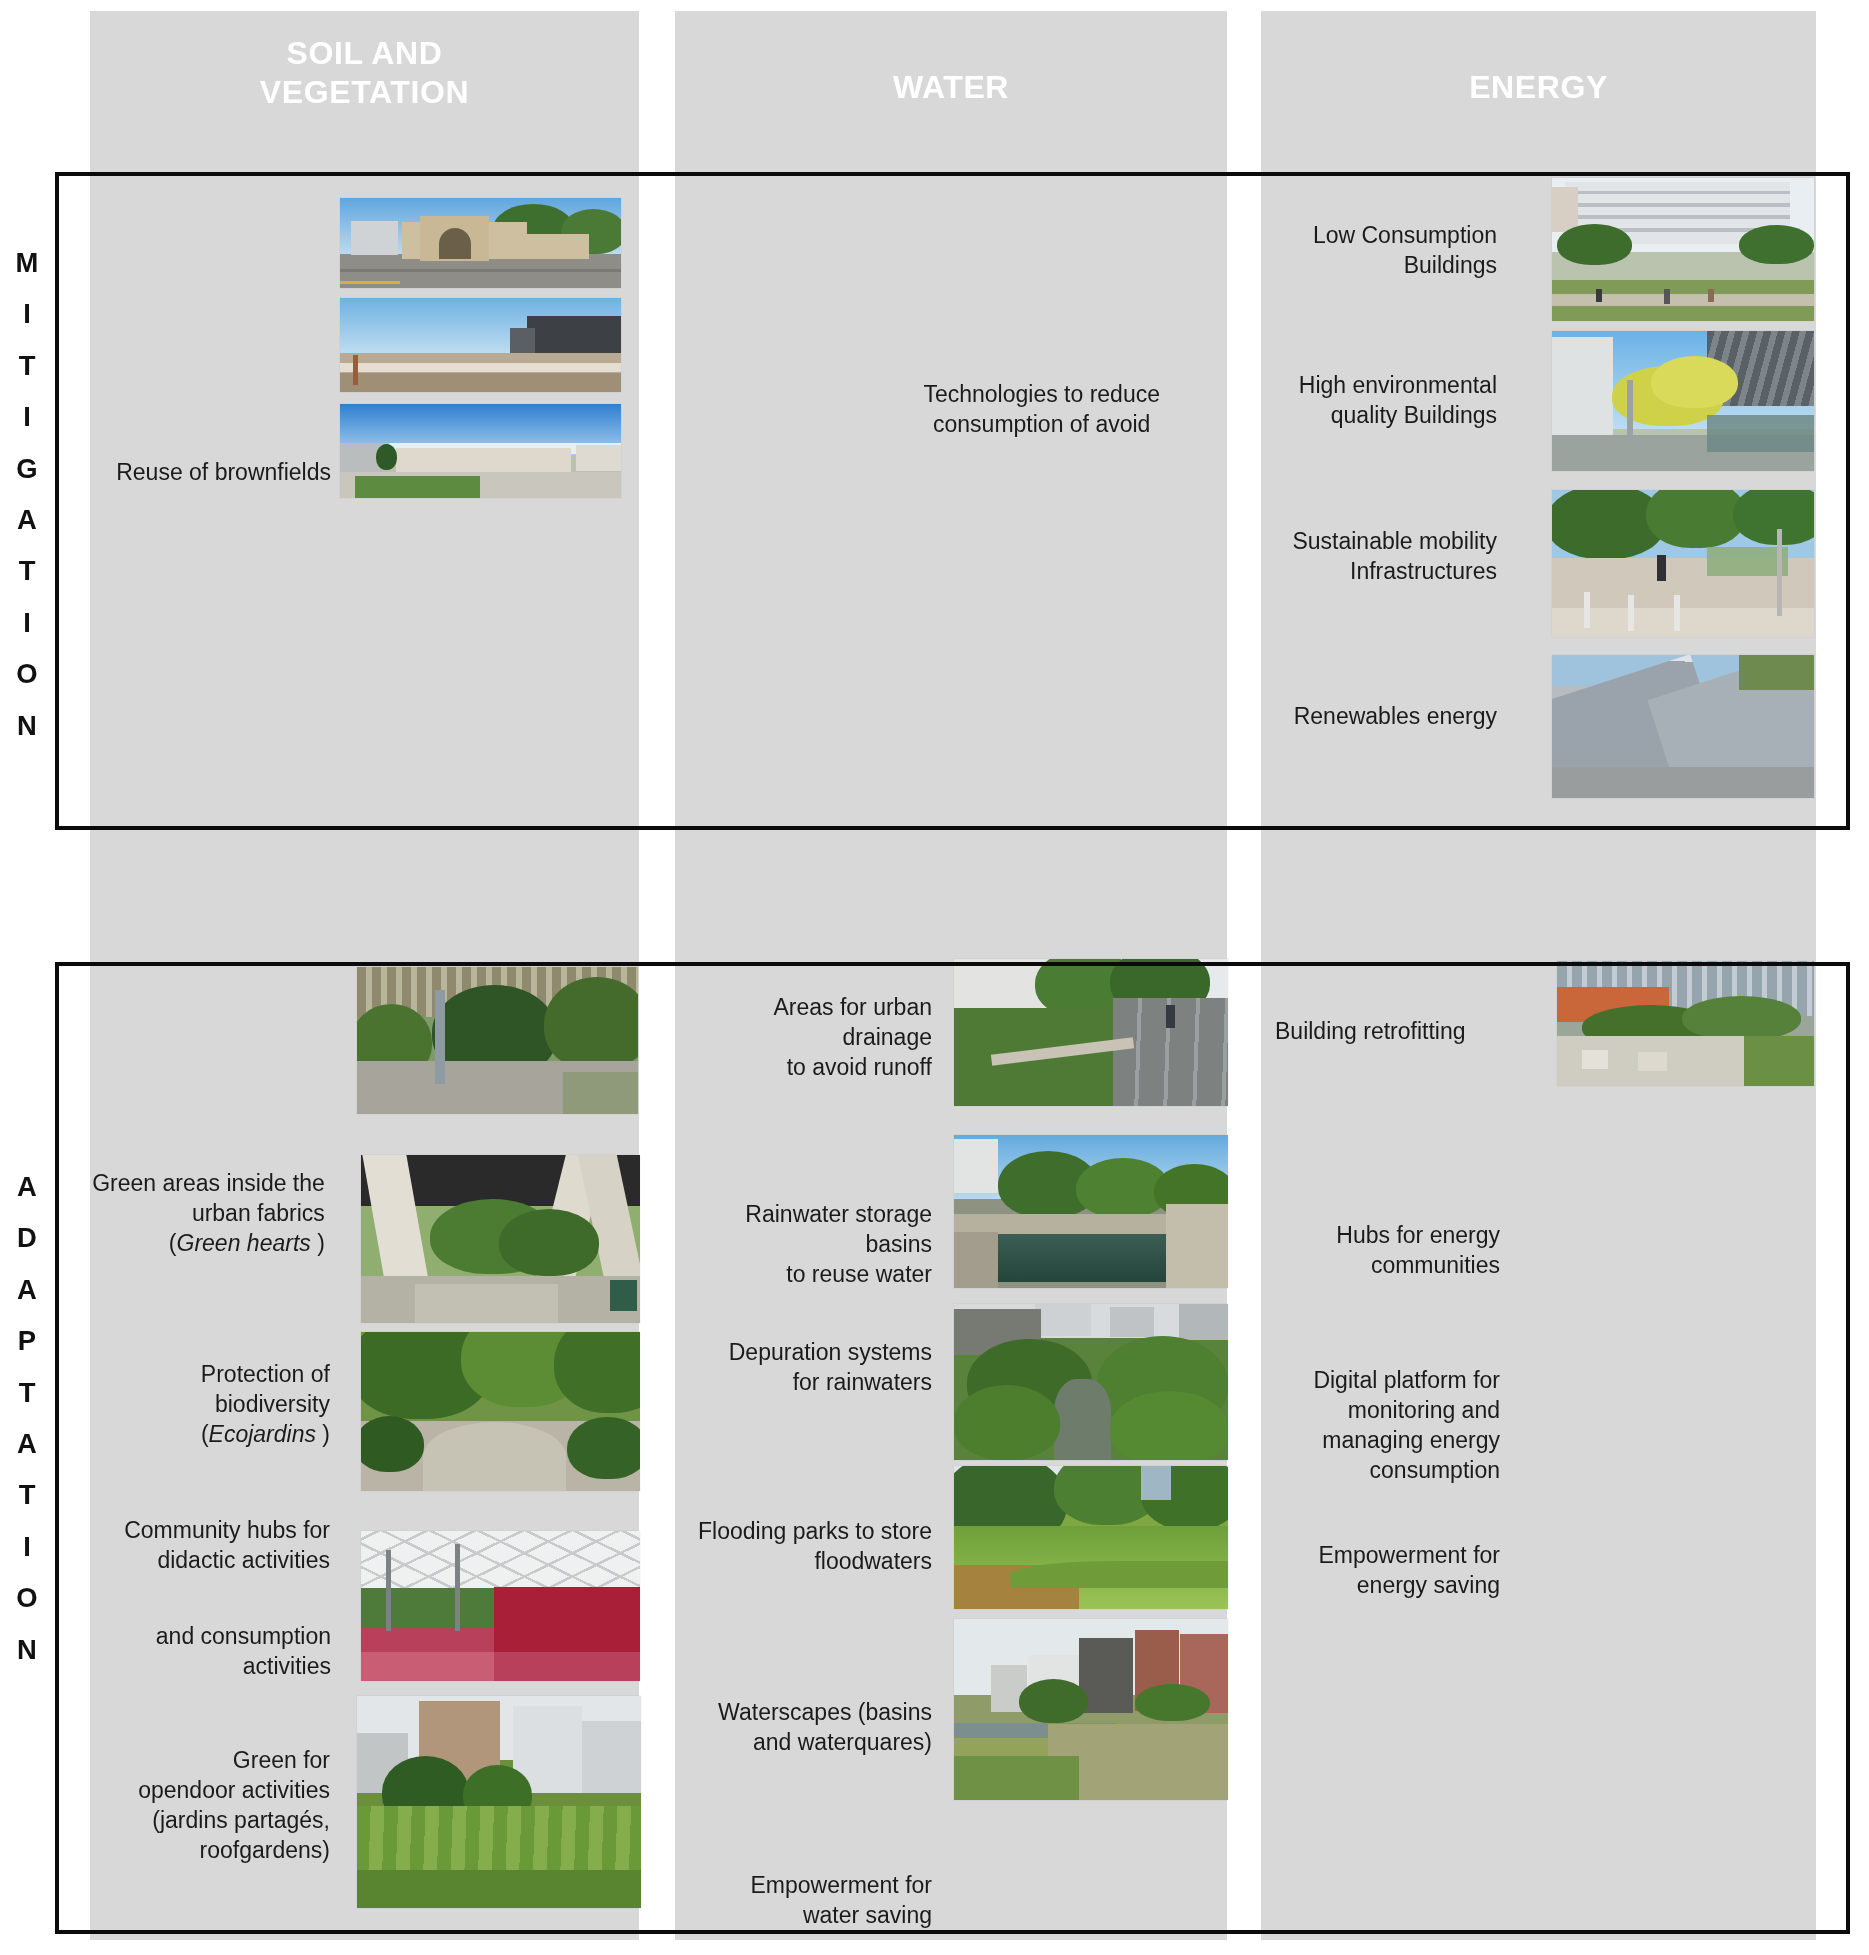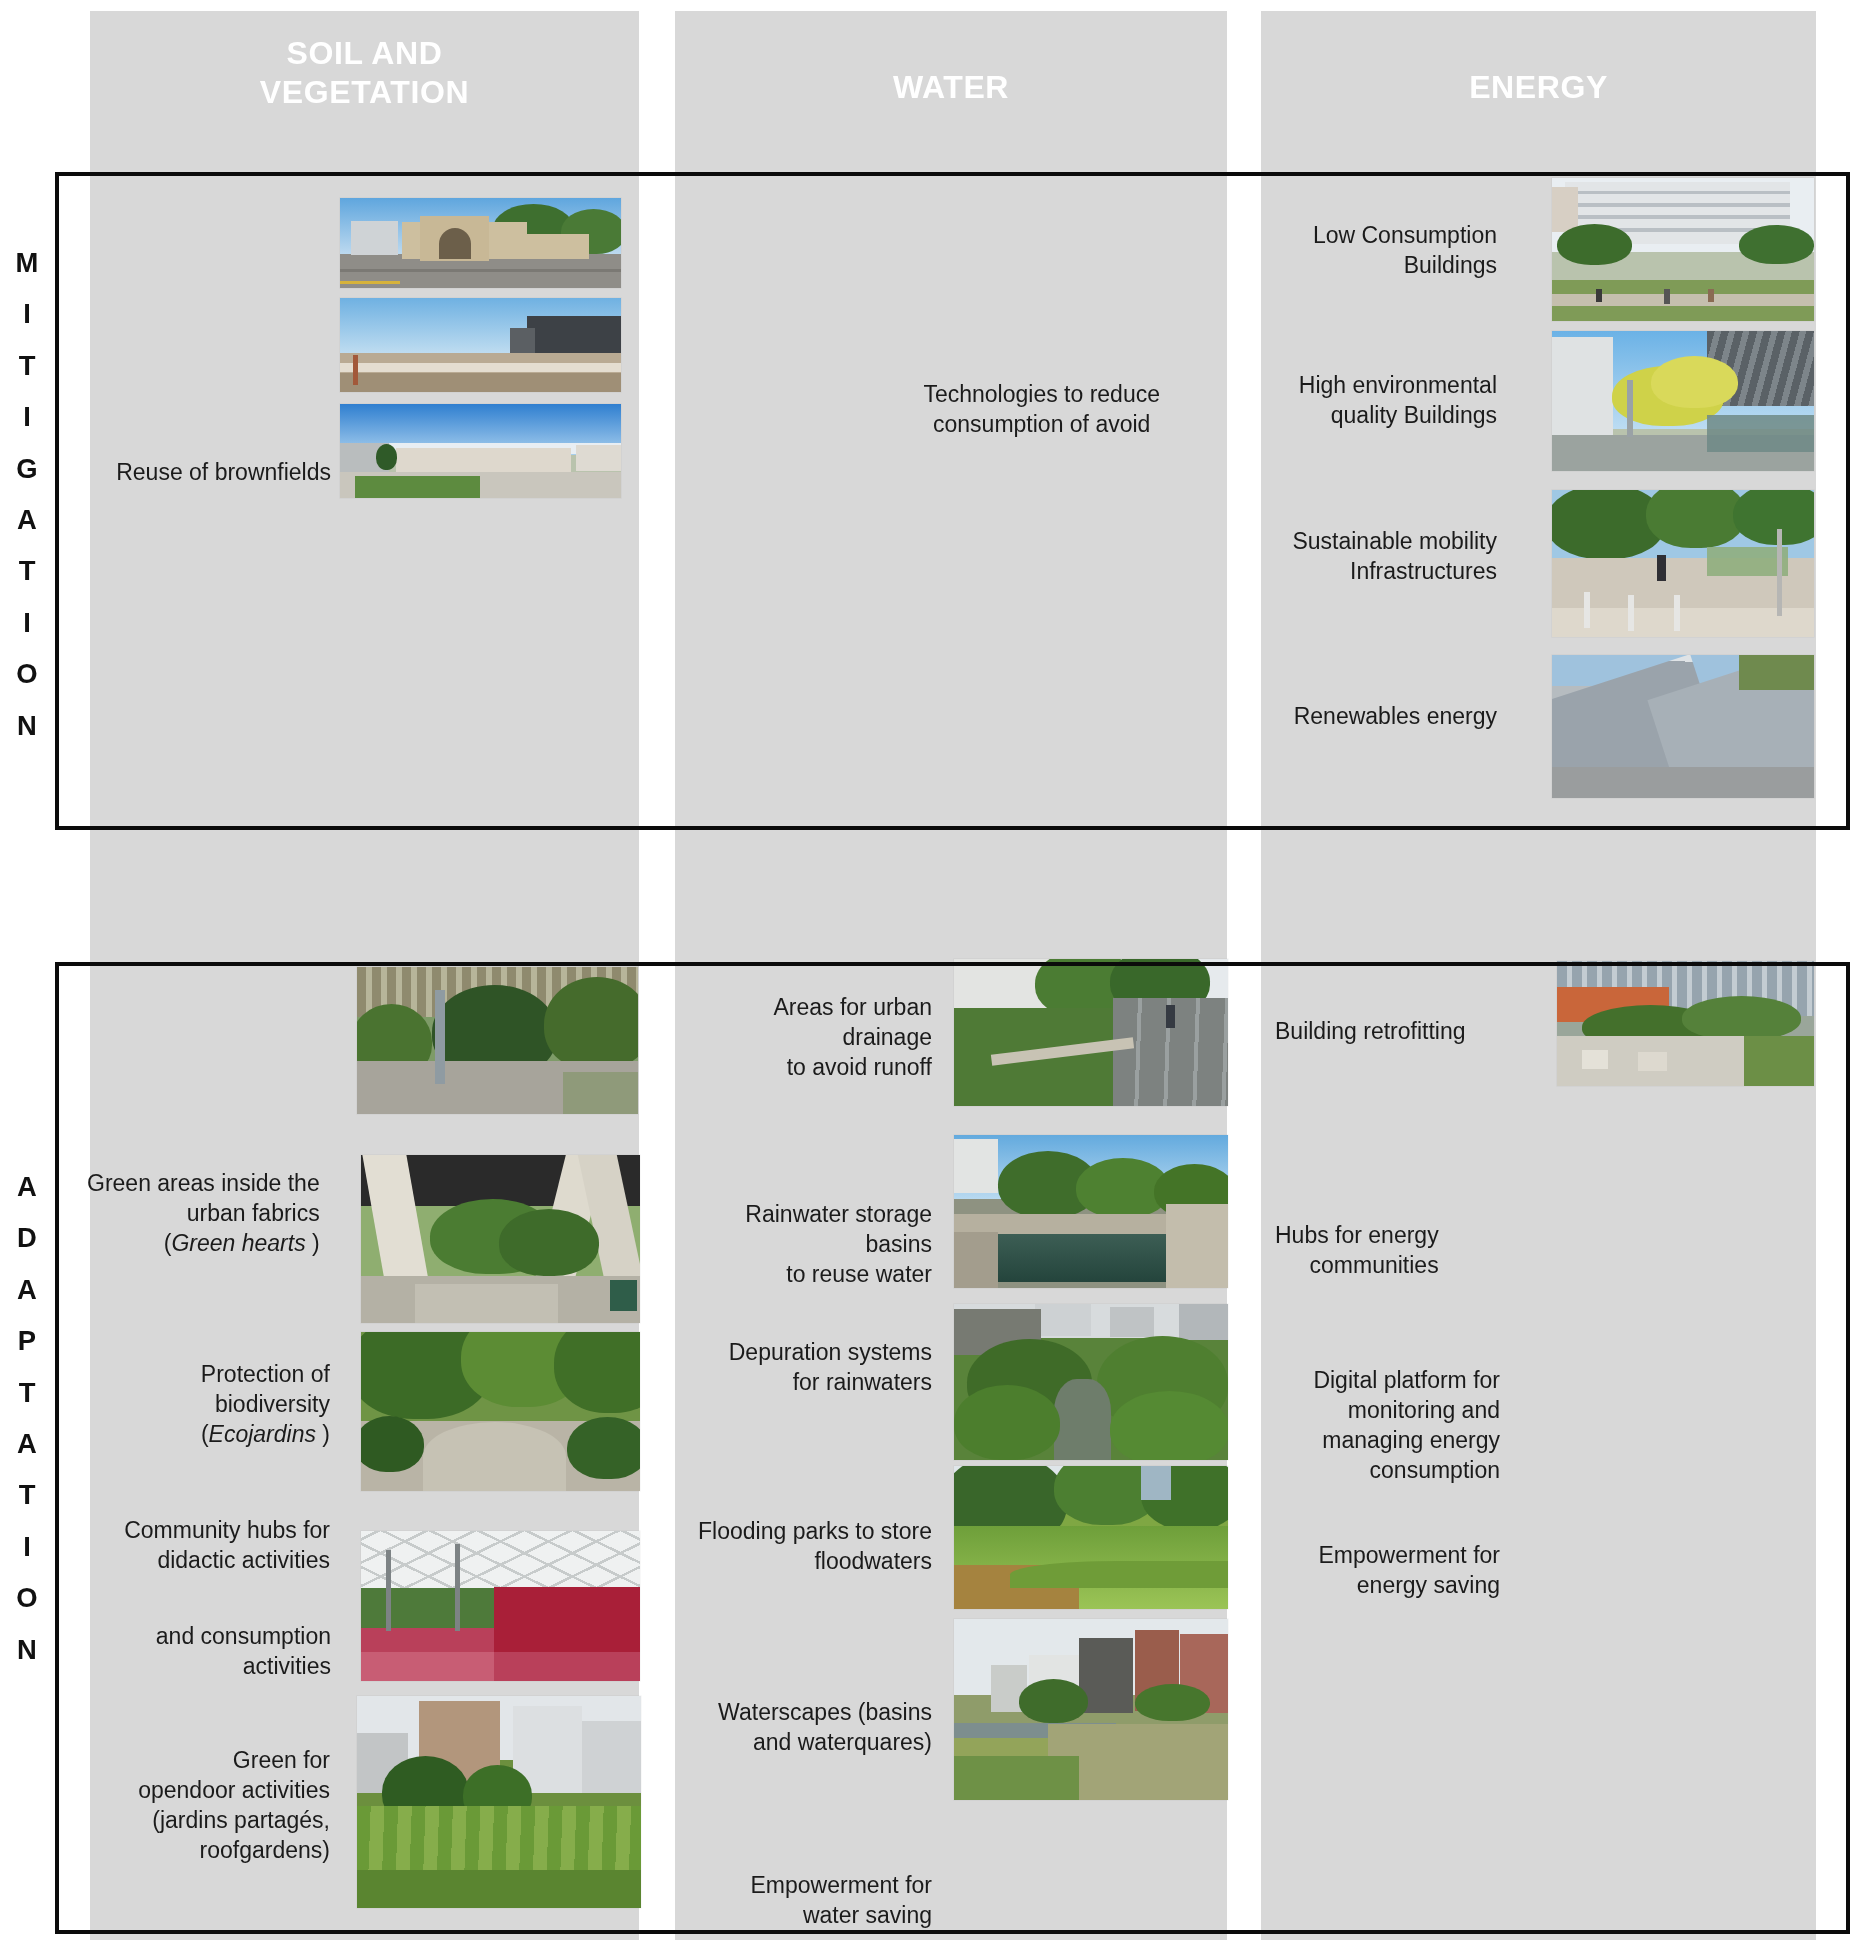--- a/index.html
+++ b/index.html
@@ -248,21 +248,21 @@
     <i style="left:0;top:0;right:0;height:34%;background:#8d8f78"></i>
     <i style="left:0;top:0;right:0;height:34%;background:repeating-linear-gradient(90deg,#8f8a6e 0 8.7px,#b7b59a 8.7px 15px)"></i>
     <i class="tree" style="left:75px;top:17.5px;width:125px;height:94px;background:#2f5426"></i>
     <i class="tree" style="left:187px;top:10px;width:106px;height:94px;background:#456b2c"></i>
     <i class="tree" style="left:-6.2px;top:37px;width:81px;height:75px;background:#4a7330"></i>
     <i style="left:0;bottom:0;right:0;height:36%;background:#a7a49b"></i>
     <i style="left:78px;top:22.5px;width:10px;height:94px;background:#8f9ba2"></i>
     <i style="left:206px;bottom:0;width:75px;height:42px;background:#8f9a7a"></i>
   </div>
 
-  <div class="item" style="left:87px;top:1169px;width:243px;justify-content:flex-start;">
+  <div class="item" style="left:87px;top:1169px;width:243px;justify-content:center;">
     <div class="txt">
       <div>Green areas inside the</div>
       <div>urban fabrics</div>
       <div>(<em>Green hearts</em> )</div>
     </div>
   </div>
   <div class="photo" style="left:361px;top:1155px;width:279px;height:168px;">
     <i style="left:0;top:0;right:0;bottom:0;background:#8fae70"></i>
     <i class="dark" style="left:0;top:0;right:0;height:51px;background:#2a2a2a"></i>
     <i style="left:13.7px;top:0;width:44px;height:143px;background:#e2ded3;transform:skewX(10deg)"></i>
@@ -452,21 +452,21 @@
     <i style="left:0;top:0;right:0;height:44%;background:repeating-linear-gradient(90deg,#96a4ae 0 10px,#c3ccd2 10px 15px)"></i>
     <i style="left:0;top:26px;width:112px;height:35px;background:#c9663a"></i>
     <i class="tree" style="left:25px;top:44px;width:137px;height:44px;background:#44702c"></i>
     <i class="tree" style="left:125px;top:35px;width:119px;height:44px;background:#55813a"></i>
     <i style="left:0;bottom:0;right:0;height:40%;background:#cfccc2"></i>
     <i style="left:187px;bottom:0;width:70px;height:50px;background:#6c8f46"></i>
     <i style="left:25px;bottom:17.5px;width:26px;height:18.7px;background:#e4e1d8"></i>
     <i style="left:81px;bottom:15px;width:29px;height:18.7px;background:#ddd9cf"></i>
   </div>
 
-  <div class="item" style="left:1275px;top:1221px;width:225px;">
+  <div class="item" style="left:1275px;top:1221px;width:225px;justify-content:flex-end;">
     <div class="txt">
       <div>Hubs for energy</div>
       <div>communities</div>
     </div>
   </div>
 
   <div class="item" style="left:1275px;top:1366px;width:225px;justify-content:flex-end;">
     <div class="txt">
       <div>Digital platform for</div>
       <div>monitoring and</div>

